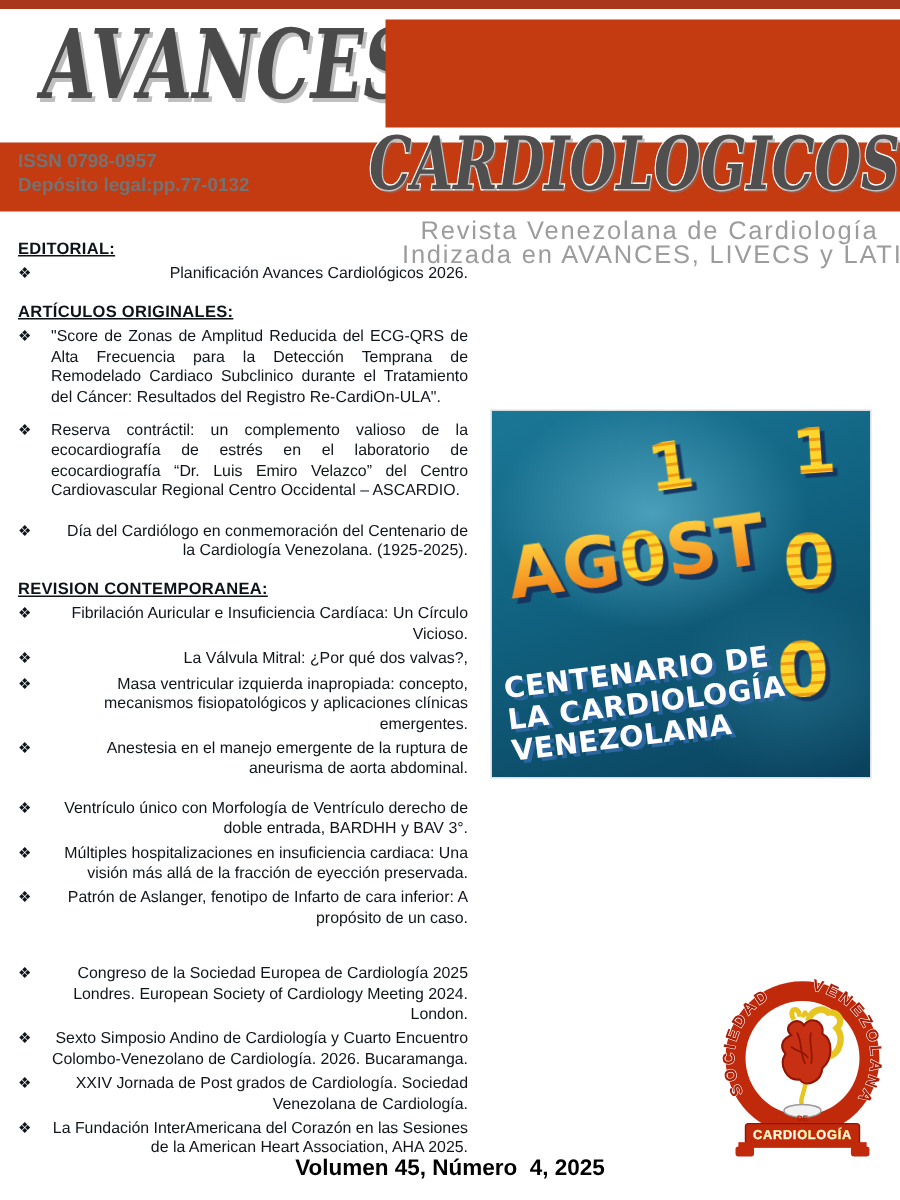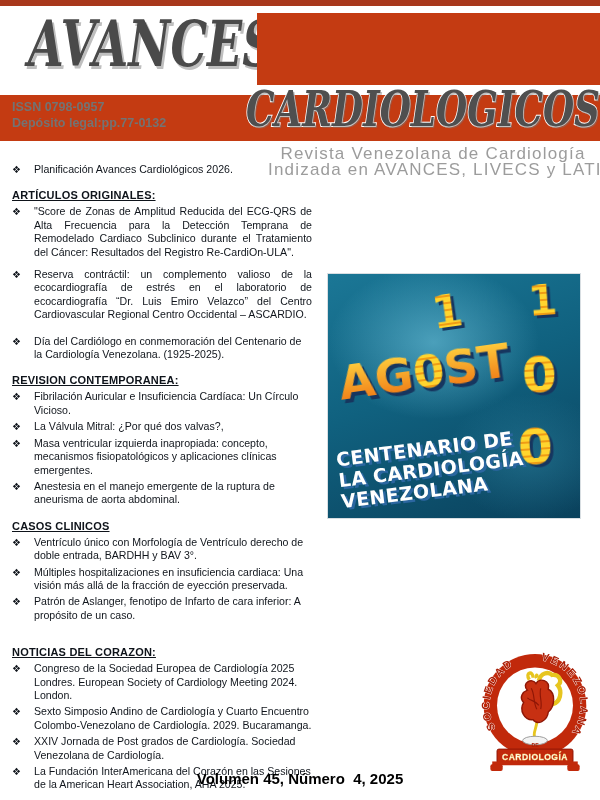--- a/index.html
+++ b/index.html
@@ -27,21 +27,21 @@
   
   #toc{position:absolute;left:12px;top:160px;width:300px;}
   .section{margin-top:13px;}
   .section:first-child{margin-top:0;}
   .section.noticias{margin-top:24px;}
   .heading{font-weight:bold;font-size:11px;text-decoration:underline;letter-spacing:.2px;
       color:#0e131a;margin-bottom:4px;}
   .item{display:flex;margin:3px 0;font-size:10.6px;line-height:13.4px;}
   .section.justify .item{margin-bottom:9px;}
   .bullet{flex:none;width:22px;font-size:10px;}
-  .itext{flex:1;}
+  .itext{flex:1;text-align:right;}
   .section.justify .itext{text-align:justify;}
 
   
   .poster{position:absolute;left:328px;top:274px;width:252px;height:244px;overflow:hidden;
       background:
         radial-gradient(ellipse 150px 110px at 42% 28%, rgba(120,205,230,.55), rgba(120,205,230,0) 70%),
         radial-gradient(ellipse 120px 90px at 80% 75%, rgba(60,150,180,.35), rgba(60,150,180,0) 70%),
         linear-gradient(160deg,#1b7796 0%,#10617f 45%,#0a415c 100%);
       box-shadow:0 0 0 1px #d8dee2;}
   .num{font-family:"DejaVu Sans",sans-serif;font-weight:bold;
@@ -84,20 +84,21 @@
     <div>Depósito legal:pp.77-0132</div>
   </div>
   <div class="title-cardio">CARDIOLOGICOS</div>
   <div class="tagline">
     <div>Revista Venezolana de Cardiología</div>
     <div>Indizada en AVANCES, LIVECS y LATINDEX</div>
   </div>
 
   <div id="toc">
       <div class="section">
+        <div class="heading">EDITORIAL:</div>
         <div class="item">
           <span class="bullet">❖</span>
           <span class="itext">Planificación Avances Cardiológicos 2026.</span>
         </div>
       </div>
       <div class="section justify">
         <div class="heading">ARTÍCULOS ORIGINALES:</div>
         <div class="item">
           <span class="bullet">❖</span>
           <span class="itext">"Score de Zonas de Amplitud Reducida del ECG-QRS de Alta Frecuencia para la Detección Temprana de Remodelado Cardiaco Subclinico durante el Tratamiento del Cáncer: Resultados del Registro Re-CardiOn-ULA".</span>
@@ -126,43 +127,41 @@
         <div class="item">
           <span class="bullet">❖</span>
           <span class="itext">Masa ventricular izquierda inapropiada: concepto, mecanismos fisiopatológicos y aplicaciones clínicas emergentes.</span>
         </div>
         <div class="item">
           <span class="bullet">❖</span>
           <span class="itext">Anestesia en el manejo emergente de la ruptura de aneurisma de aorta abdominal.</span>
         </div>
       </div>
       <div class="section">
-        <div class="heading">CASOS CLINICOS</div>
         <div class="item">
           <span class="bullet">❖</span>
           <span class="itext">Ventrículo único con Morfología de Ventrículo derecho de doble entrada, BARDHH y BAV 3°.</span>
         </div>
         <div class="item">
           <span class="bullet">❖</span>
           <span class="itext">Múltiples hospitalizaciones en insuficiencia cardiaca: Una visión más allá de la fracción de eyección preservada.</span>
         </div>
         <div class="item">
           <span class="bullet">❖</span>
           <span class="itext">Patrón de Aslanger, fenotipo de Infarto de cara inferior: A propósito de un caso.</span>
         </div>
       </div>
       <div class="section noticias">
-        <div class="heading">NOTICIAS DEL CORAZON:</div>
         <div class="item">
           <span class="bullet">❖</span>
           <span class="itext">Congreso de la Sociedad Europea de Cardiología 2025 Londres. European Society of Cardiology Meeting 2024. London.</span>
         </div>
         <div class="item">
           <span class="bullet">❖</span>
-          <span class="itext">Sexto Simposio Andino de Cardiología y Cuarto Encuentro Colombo-Venezolano de Cardiología. 2029. Bucaramanga.</span>
+          <span class="itext">Sexto Simposio Andino de Cardiología y Cuarto Encuentro Colombo-Venezolano de Cardiología. 2026. Bucaramanga.</span>
         </div>
         <div class="item">
           <span class="bullet">❖</span>
           <span class="itext">XXIV Jornada de Post grados  de Cardiología. Sociedad Venezolana de Cardiología.</span>
         </div>
         <div class="item">
           <span class="bullet">❖</span>
           <span class="itext">La Fundación InterAmericana del Corazón en las Sesiones de la American Heart Association, AHA 2025.</span>
         </div>
       </div>

